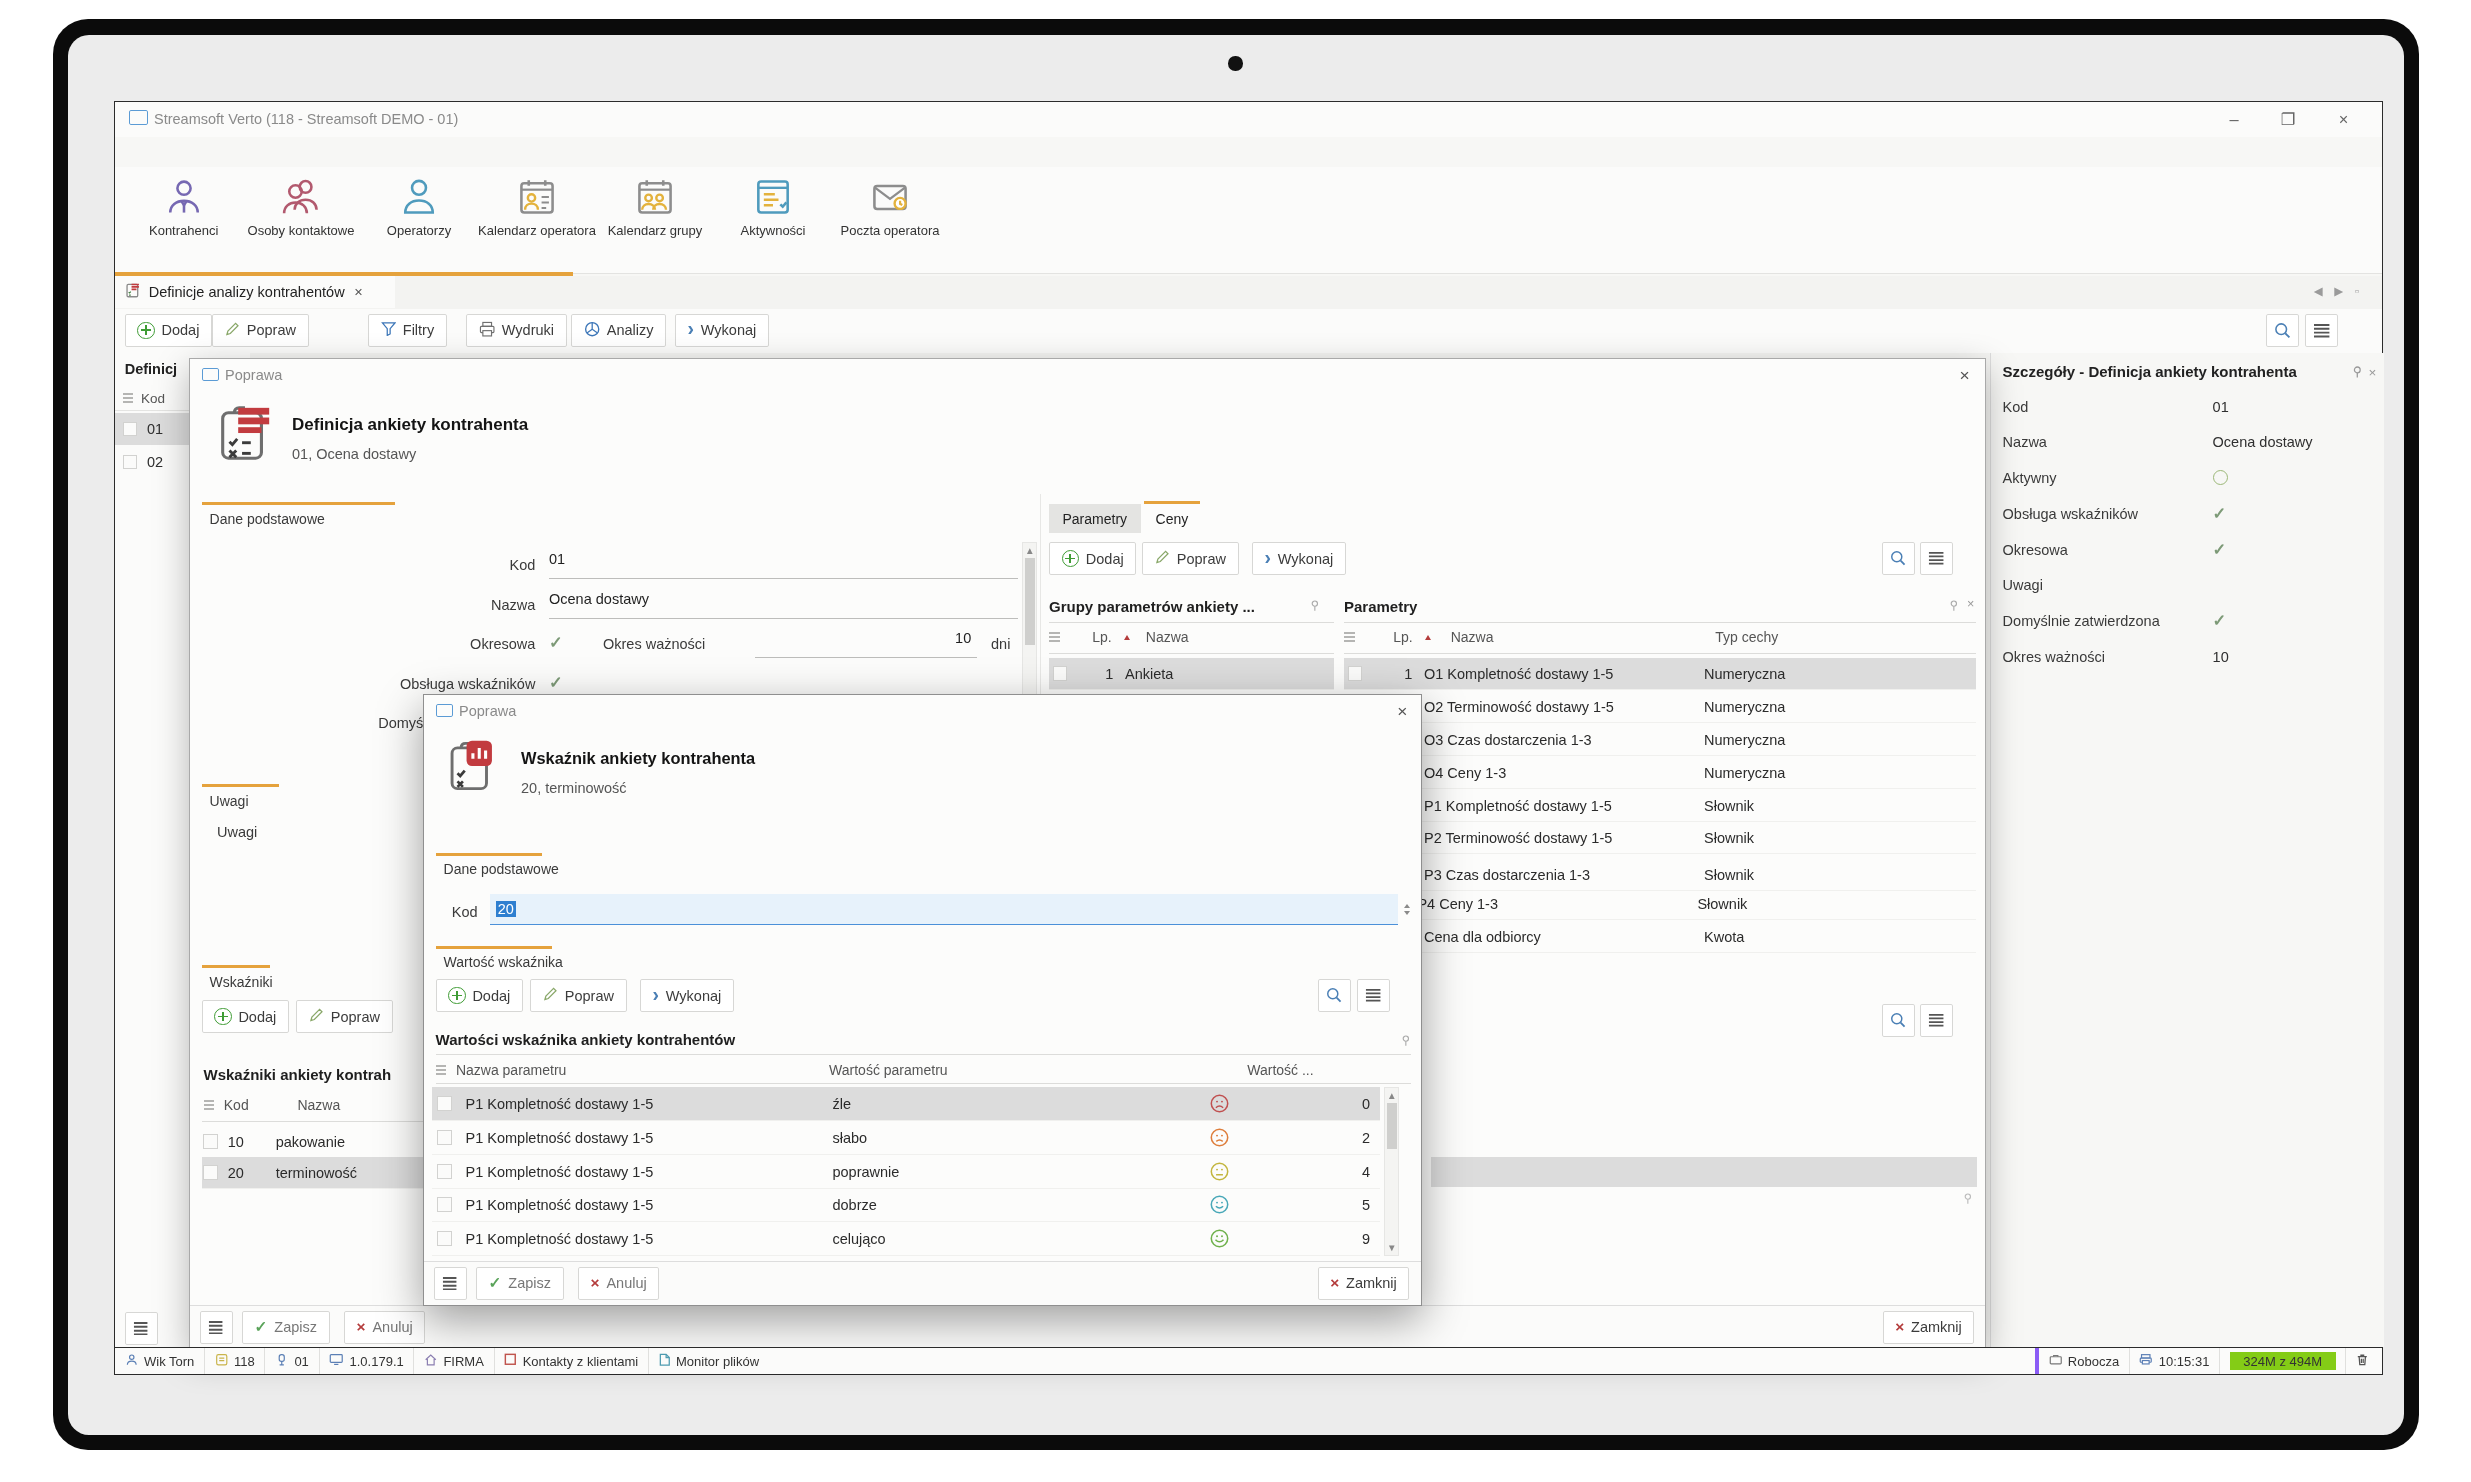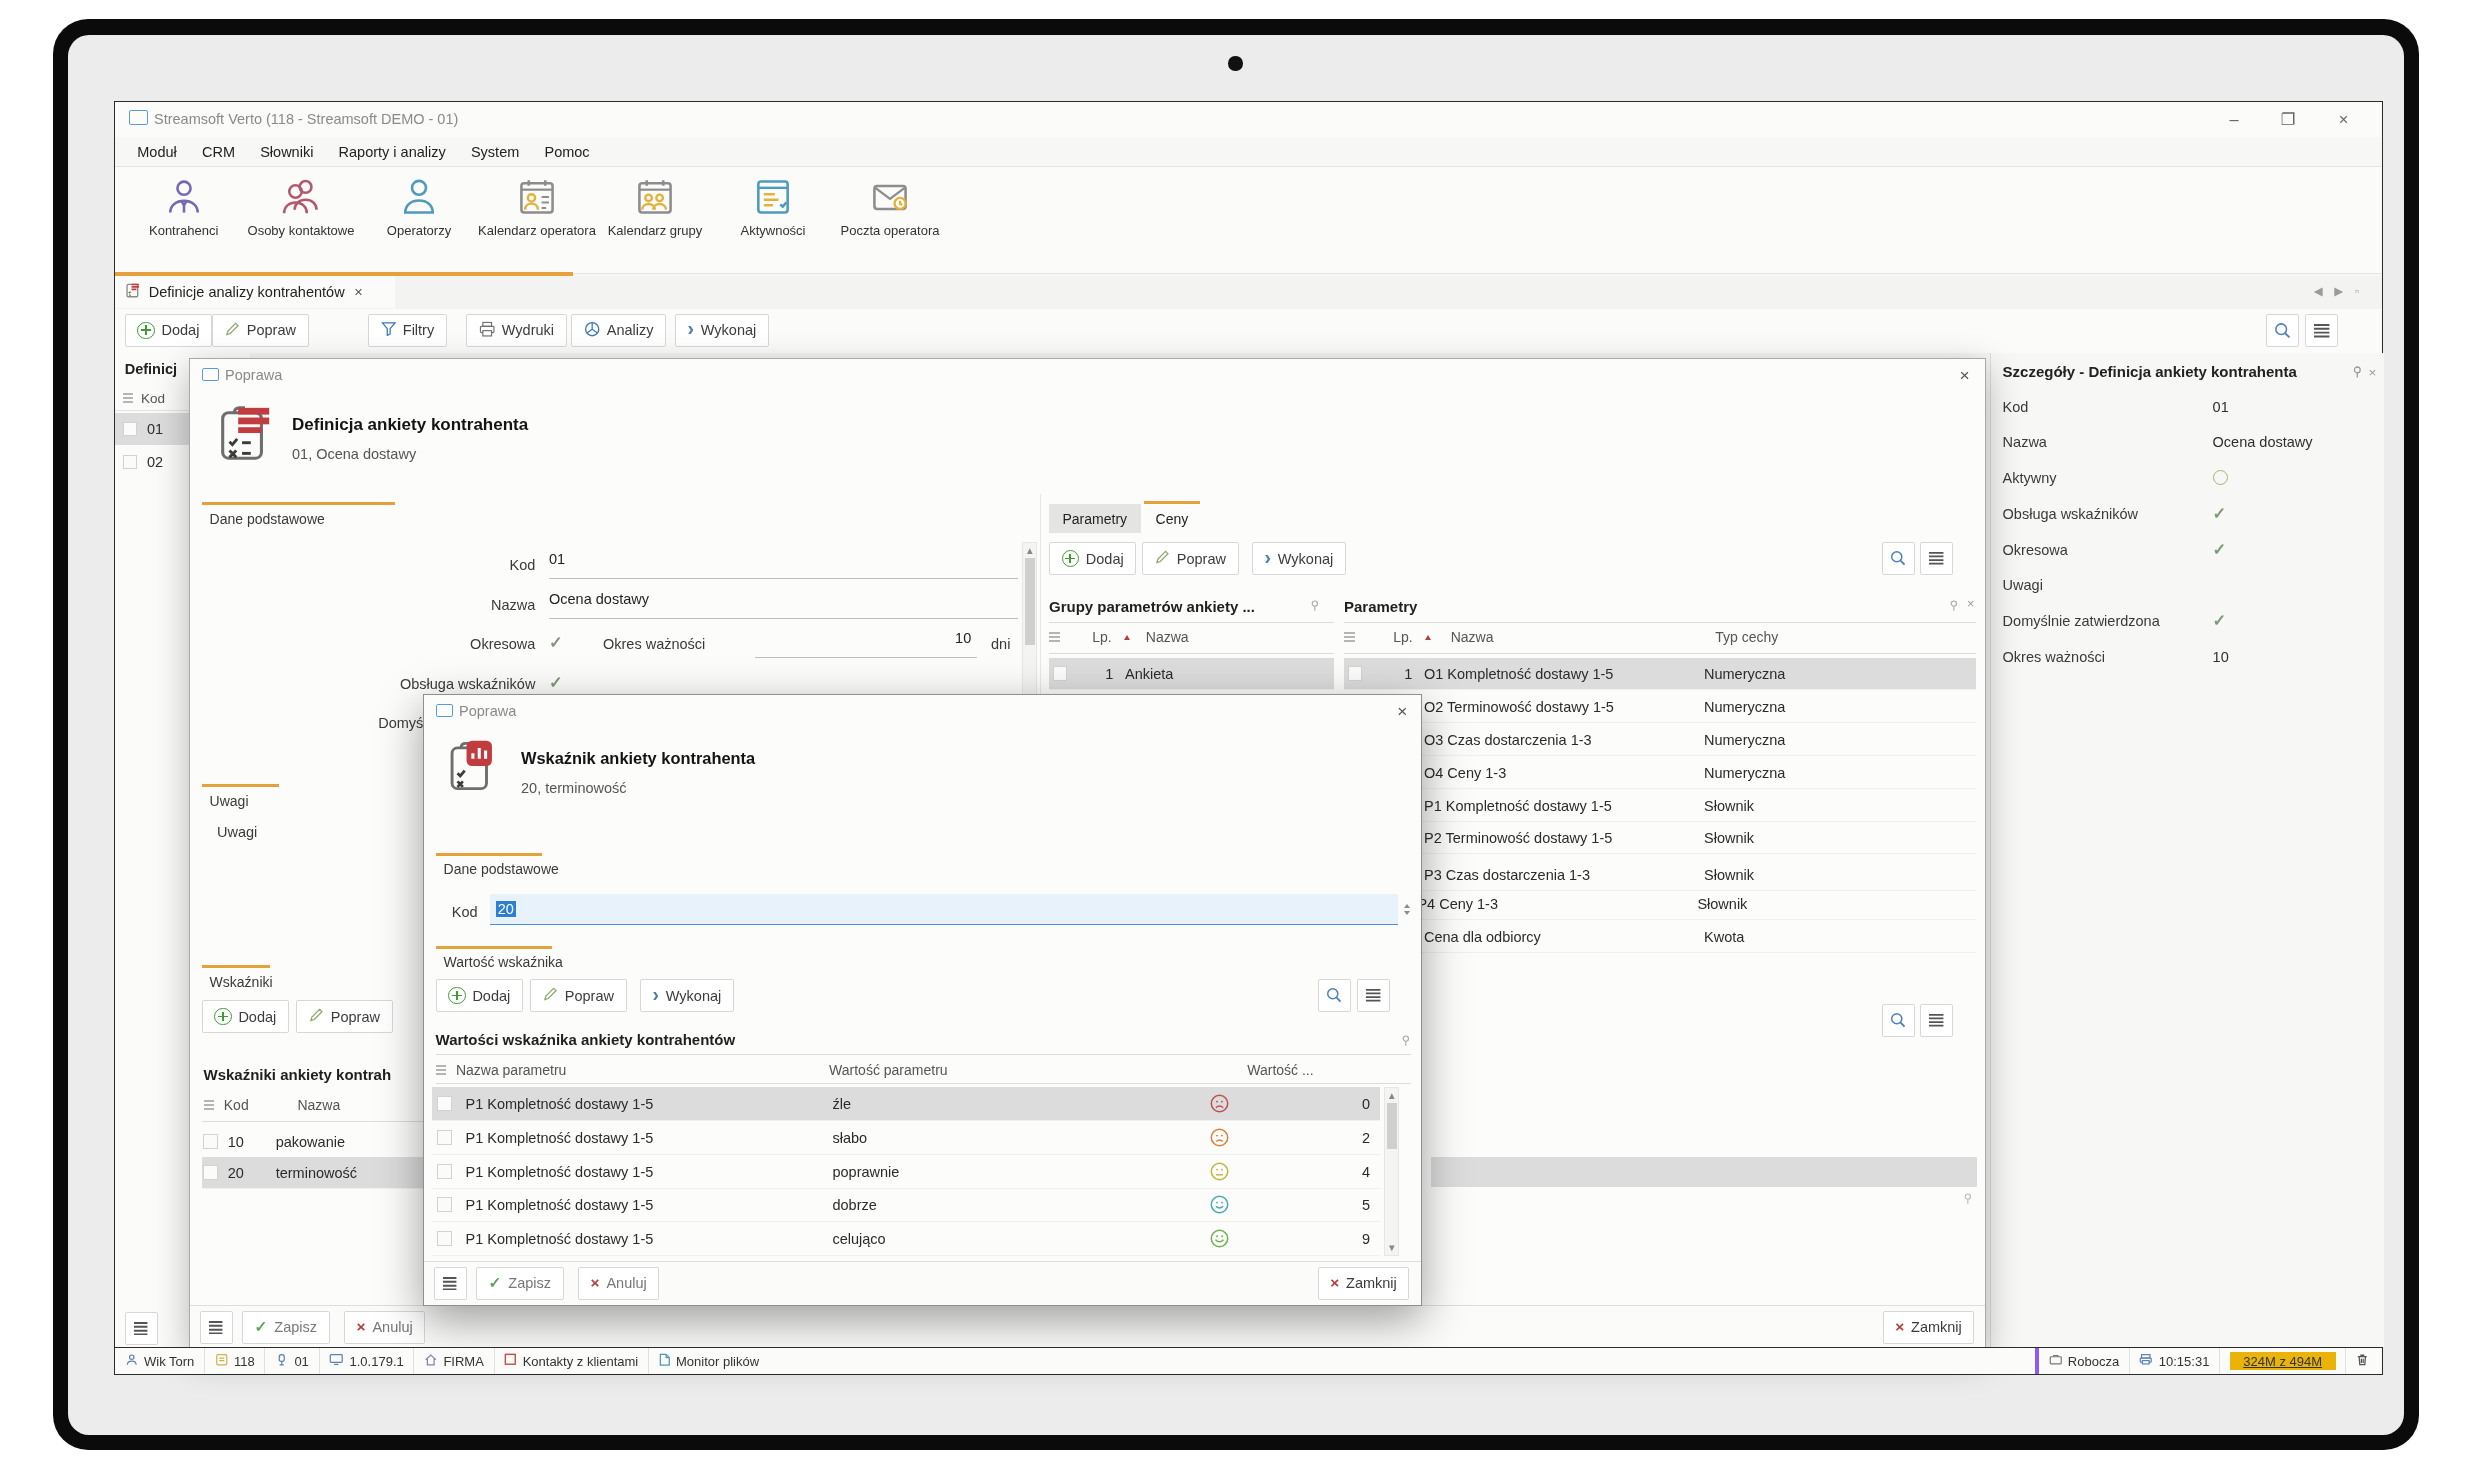--- a/index.html
+++ b/index.html
@@ -80,21 +80,21 @@
   .kodfield{position:absolute;background:#e7f2fb;border-bottom:1.9px solid #4a90d9;display:flex;align-items:center;padding-left:5.8px;box-sizing:border-box;font-size:14.5px;}
   .seltext{background:#2e7fd0;color:#fff;padding:0 1.9px;}
   .spin{position:absolute;width:15.4px;display:flex;flex-direction:column;align-items:center;justify-content:center;gap:2.9px;}
   .spin b{width:0;height:0;border-left:3.9px solid transparent;border-right:3.9px solid transparent;}
   .spin .up{border-bottom:4.8px solid #8a8a8a;}
   .spin .dn{border-top:4.8px solid #8a8a8a;}
   .statusbar{position:absolute;left:0;right:0;bottom:0;height:27px;background:#fbfbfa;border-top:1.9px solid #2b2b2b;display:flex;align-items:center;justify-content:space-between;box-sizing:border-box;font-size:13px;color:#333;}
   .sb-group{display:flex;align-items:center;height:100%;}
   .sb-item{display:flex;align-items:center;gap:5.8px;padding:0 9.7px;height:100%;border-right:1px solid #e0e0de;}
   .sb-item.norb{border-right:none;}
-  .membadge{background:#eab308;padding:1.9px 13.5px;font-size:13px;color:#333;text-decoration:underline;}
+  .membadge{background:#84cc16;padding:1.9px 13.5px;font-size:13px;color:#333;}
   .pin-ic svg{display:block;}
   .graystrip{position:absolute;background:#dcdcdc;}
   .facecell svg{display:block;}
 </style>
 </head>
 <body>
 
 <div class="screen">
   <div class="bezel">
     <div class="desktop"></div>
@@ -104,28 +104,20 @@
   <div class="app">
 
     <div class="titlebar">
       <div class="winicon"></div>
       <div class="apptitle">Streamsoft Verto (118 - Streamsoft DEMO - 01)</div>
       <div class="winctl" style="right:127px;">–</div>
       <div class="winctl" style="right:73px;">❐</div>
       <div class="winctl" style="right:17.4px;">×</div>
     </div>
 
-    <div class="menubar">
-      <span>Moduł</span>
-      <span>CRM</span>
-      <span>Słowniki</span>
-      <span>Raporty i analizy</span>
-      <span>System</span>
-      <span>Pomoc</span>
-    </div>
 
     <div class="toolbar">
       <div class="tbitem" style="left:9.7px;">
         <span><svg width="44" height="44" viewBox="0 0 24 24" fill="none" stroke="#7668b2" stroke-width="1.4">
               <circle cx="12" cy="7.2" r="3.6"></circle>
               <path d="M4.5 20.5c0-4 3.3-6.4 7.5-6.4s7.5 2.4 7.5 6.4"></path>
               <path d="M10.8 14.5l1.2 2 1.2-2"></path>
               <path d="M12 16.5v4"></path>
             </svg></span>
         <div class="tblabel">Kontrahenci</div>

